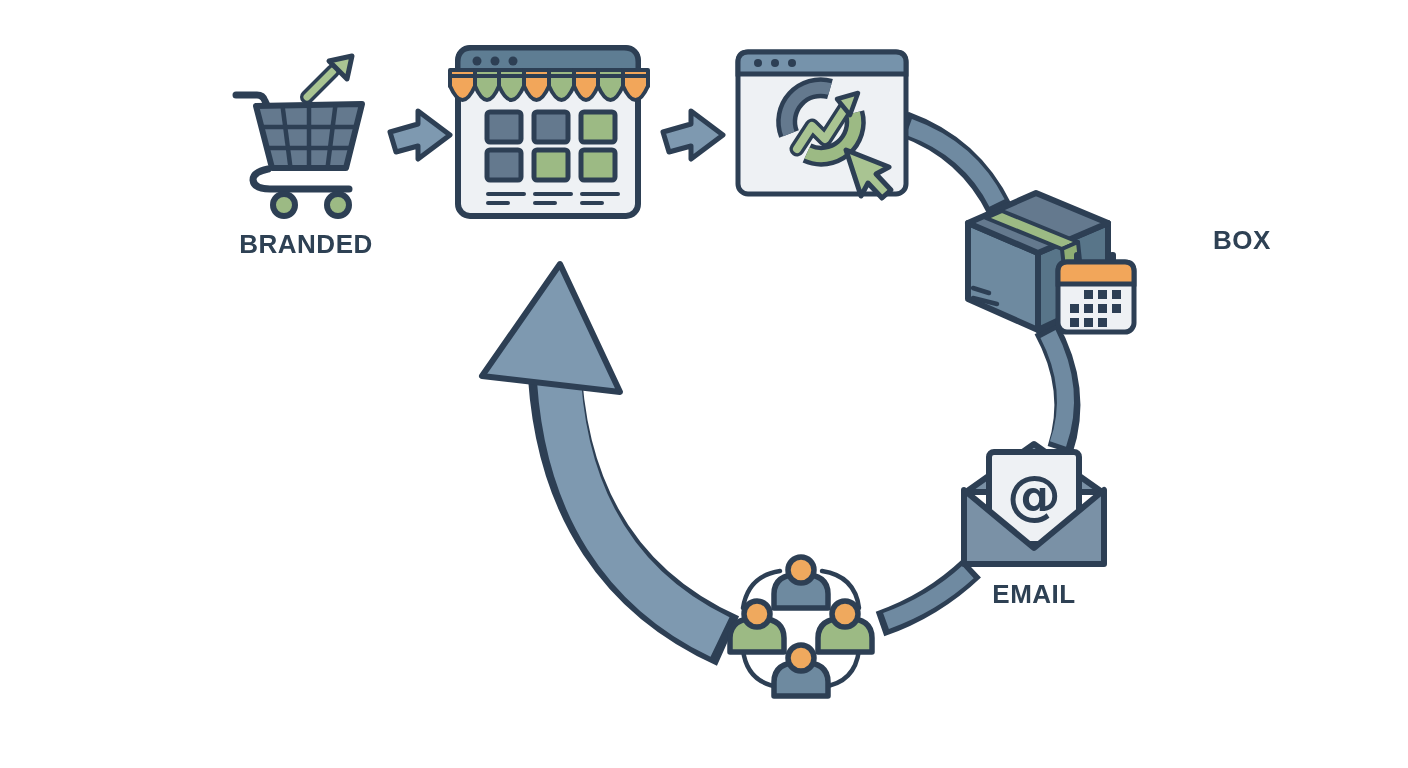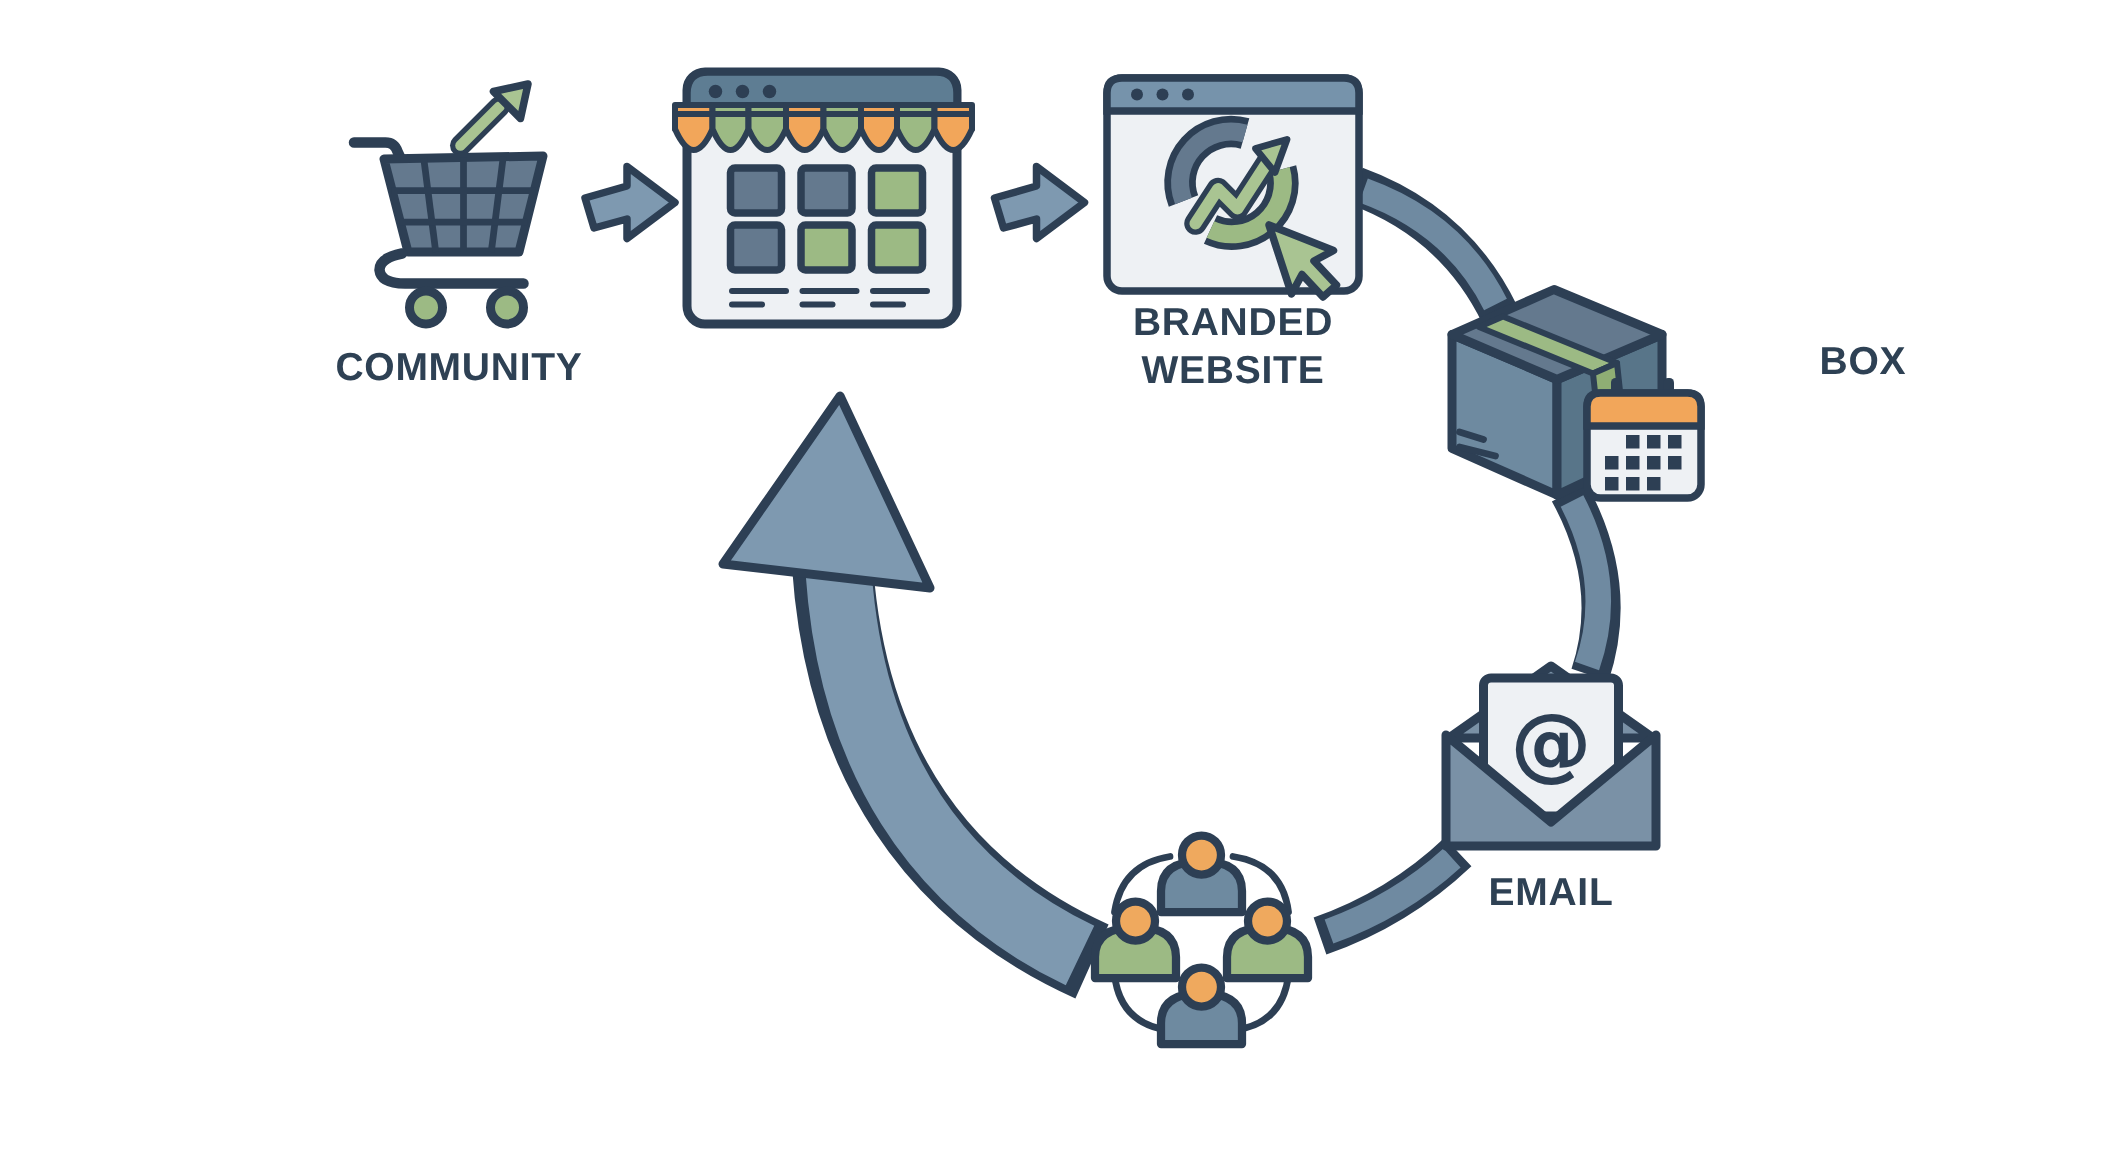--- a/index.html
+++ b/index.html
@@ -184,23 +184,19 @@
       <path d="M 818 652 L 872 652 L 872 638 Q 872 618 845 618 Q 818 618 818 638 Z" fill="var(--green)" stroke="var(--outline)" stroke-width="5.5" stroke-linejoin="round"></path>
       <circle cx="845" cy="614" r="13" fill="var(--skin)" stroke="var(--outline)" stroke-width="5.5"></circle>
     </g>
     <g>
       <path d="M 774 696 L 828 696 L 828 682 Q 828 662 801 662 Q 774 662 774 682 Z" fill="var(--slate-light)" stroke="var(--outline)" stroke-width="5.5" stroke-linejoin="round"></path>
       <circle cx="801" cy="658" r="13" fill="var(--skin)" stroke="var(--outline)" stroke-width="5.5"></circle>
     </g>
   </g>
 </svg>
 
-<div class="lbl" style="left:306px;top:228px">COMMUNITY</div>
-<div class="lbl" style="left:822px;top:198px">
-  <span>BRANDED</span>
-  <span>WEBSITE</span>
-</div>
+<div class="lbl" style="left:306px;top:228px">BRANDED</div>
 <div class="lbl" style="left:1242px;top:224px">
   <span>BOX</span>
 </div>
 <div class="lbl" style="left:1034px;top:578px">EMAIL</div>
 
 </div>
 
 </body></html>

